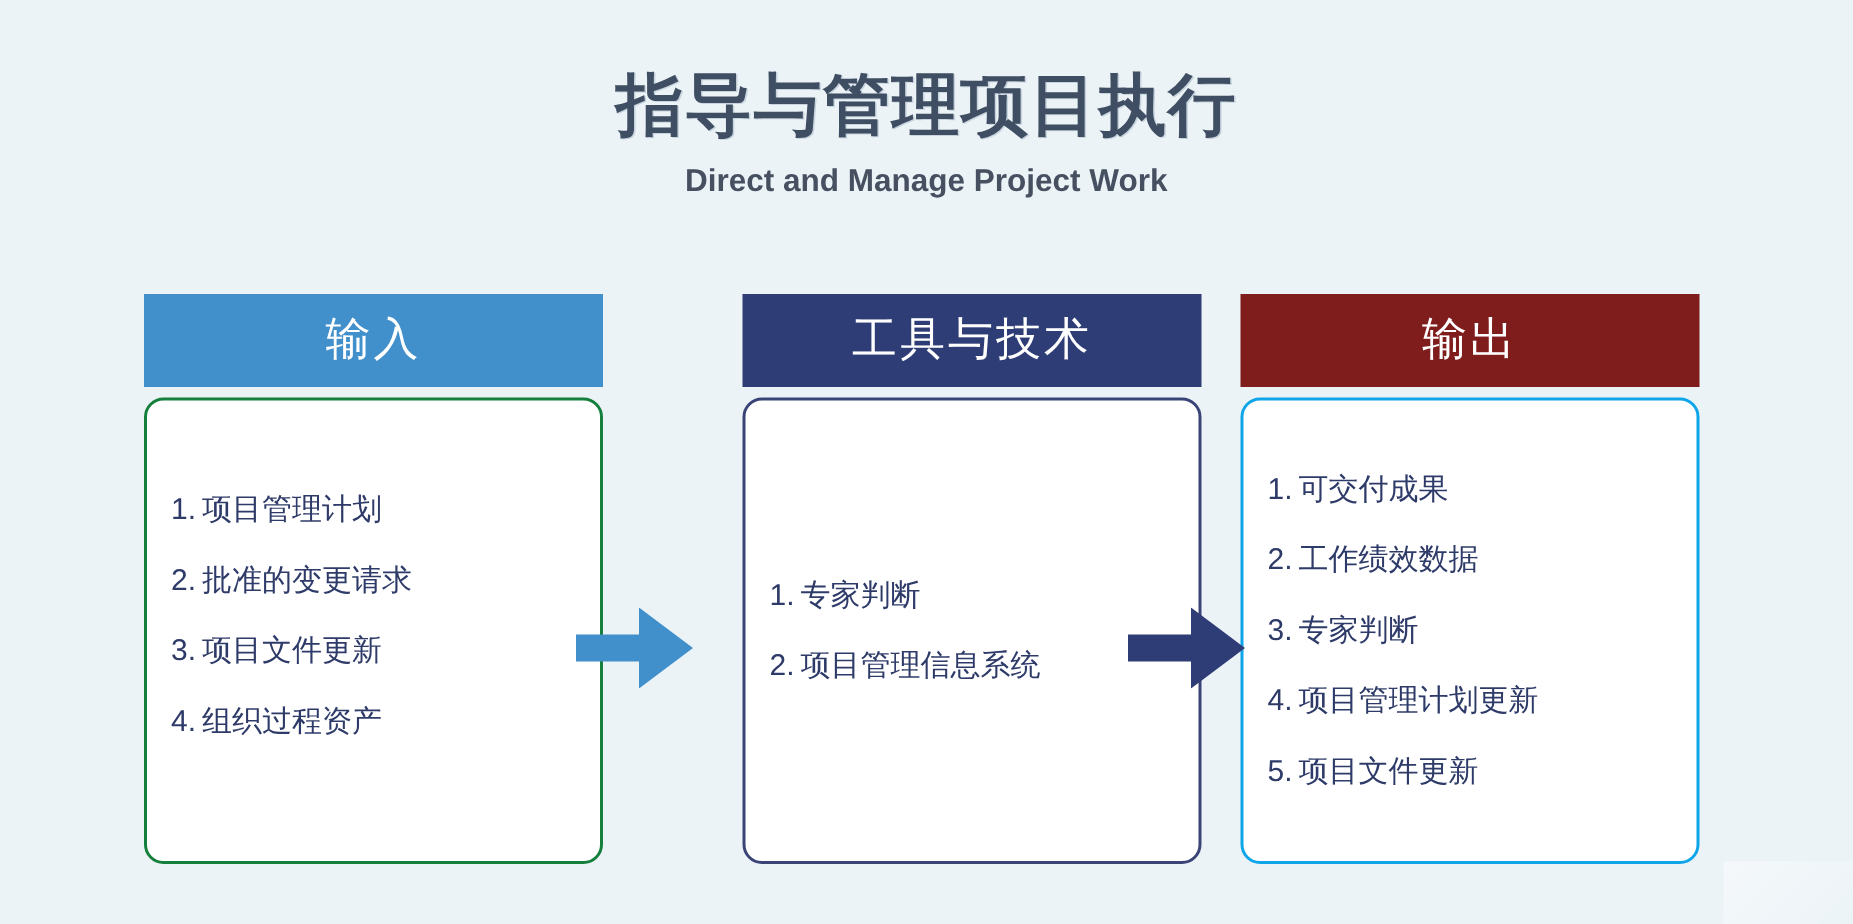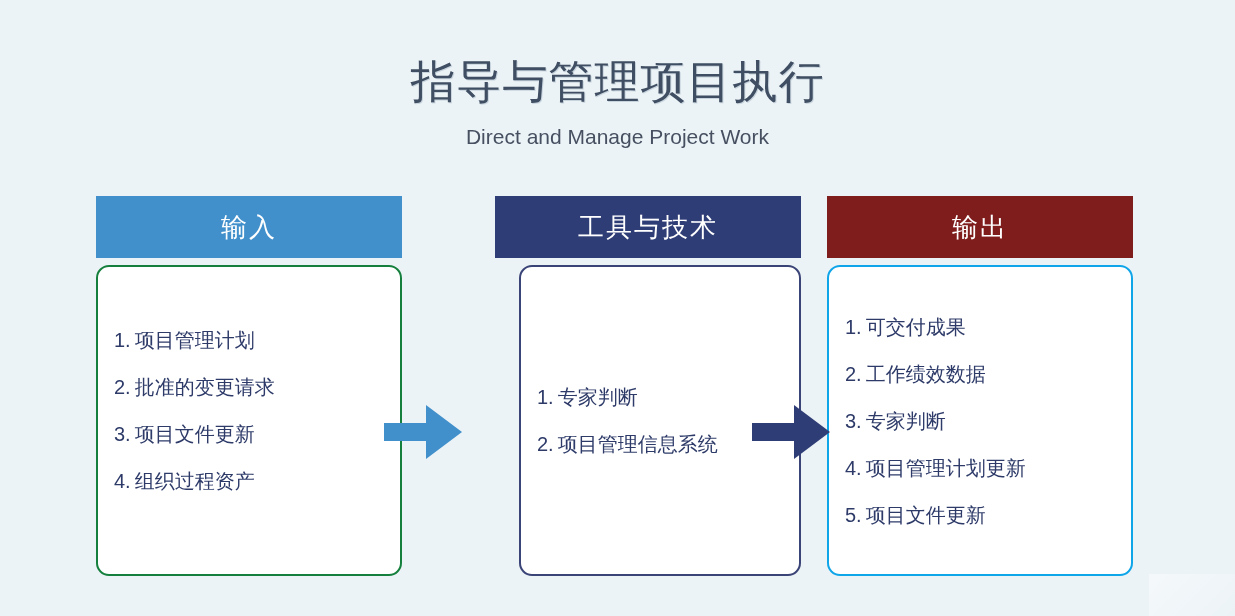--- a/index.html
+++ b/index.html
@@ -25,30 +25,30 @@
   
   .title-block {
     position: absolute;
     top: 40px;
     left: 0;
     width: 1235px;
     text-align: center;
   }
   .main-title {
     font-size: 45px;
-    font-weight: normal;
+    font-weight: bold;
     color: #3f4e62;
     letter-spacing: 1px;
     line-height: 1.15;
-    margin: 16px;
+    margin: 4px;
     text-shadow: 1px 1px 0 rgba(170,185,200,0.55);
   }
   .sub-title {
     font-size: 21px;
-    font-weight: normal;
+    font-weight: bold;
     color: #465061;
     margin: 12px 0 0 0;
     line-height: 1.2;
   }
 
   
   .columns {
     position: absolute;
     top: 196px;
     left: 0;
@@ -63,38 +63,38 @@
   }
   .col-input   { left: 96px;  }
   .col-tools   { left: 462px; padding-left: 33px; }
   .col-output  { left: 827px; }
 
   .col-header {
     height: 62px;
     line-height: 62px;
     text-align: center;
     color: #ffffff;
-    font-size: 26px;
+    font-size: 30px;
     letter-spacing: 2px;
     box-sizing: border-box;
   }
   .col-input .col-header  { background: #4190cb; }
   .col-tools .col-header  { background: #2e3d75; }
   .col-output .col-header { background: #7f1d1d; }
 
   .col-body {
     margin-top: 7px;
     height: 311px;
     background: #ffffff;
     border-radius: 13px;
     box-sizing: border-box;
     position: relative;
   }
   .col-input .col-body  { border: 2px solid #15803d; }
-  .col-tools .col-body  { border: 2px solid #3b4477; margin-left: 24px; }
+  .col-tools .col-body  { border: 2px solid #3b4477; }
   .col-output .col-body { border: 2px solid #0ea5e9; }
 
   .col-list {
     list-style: none;
     margin: 0;
     padding: 0;
     position: absolute;
     left: 16px;
     right: 10px;
     top: 50%;

